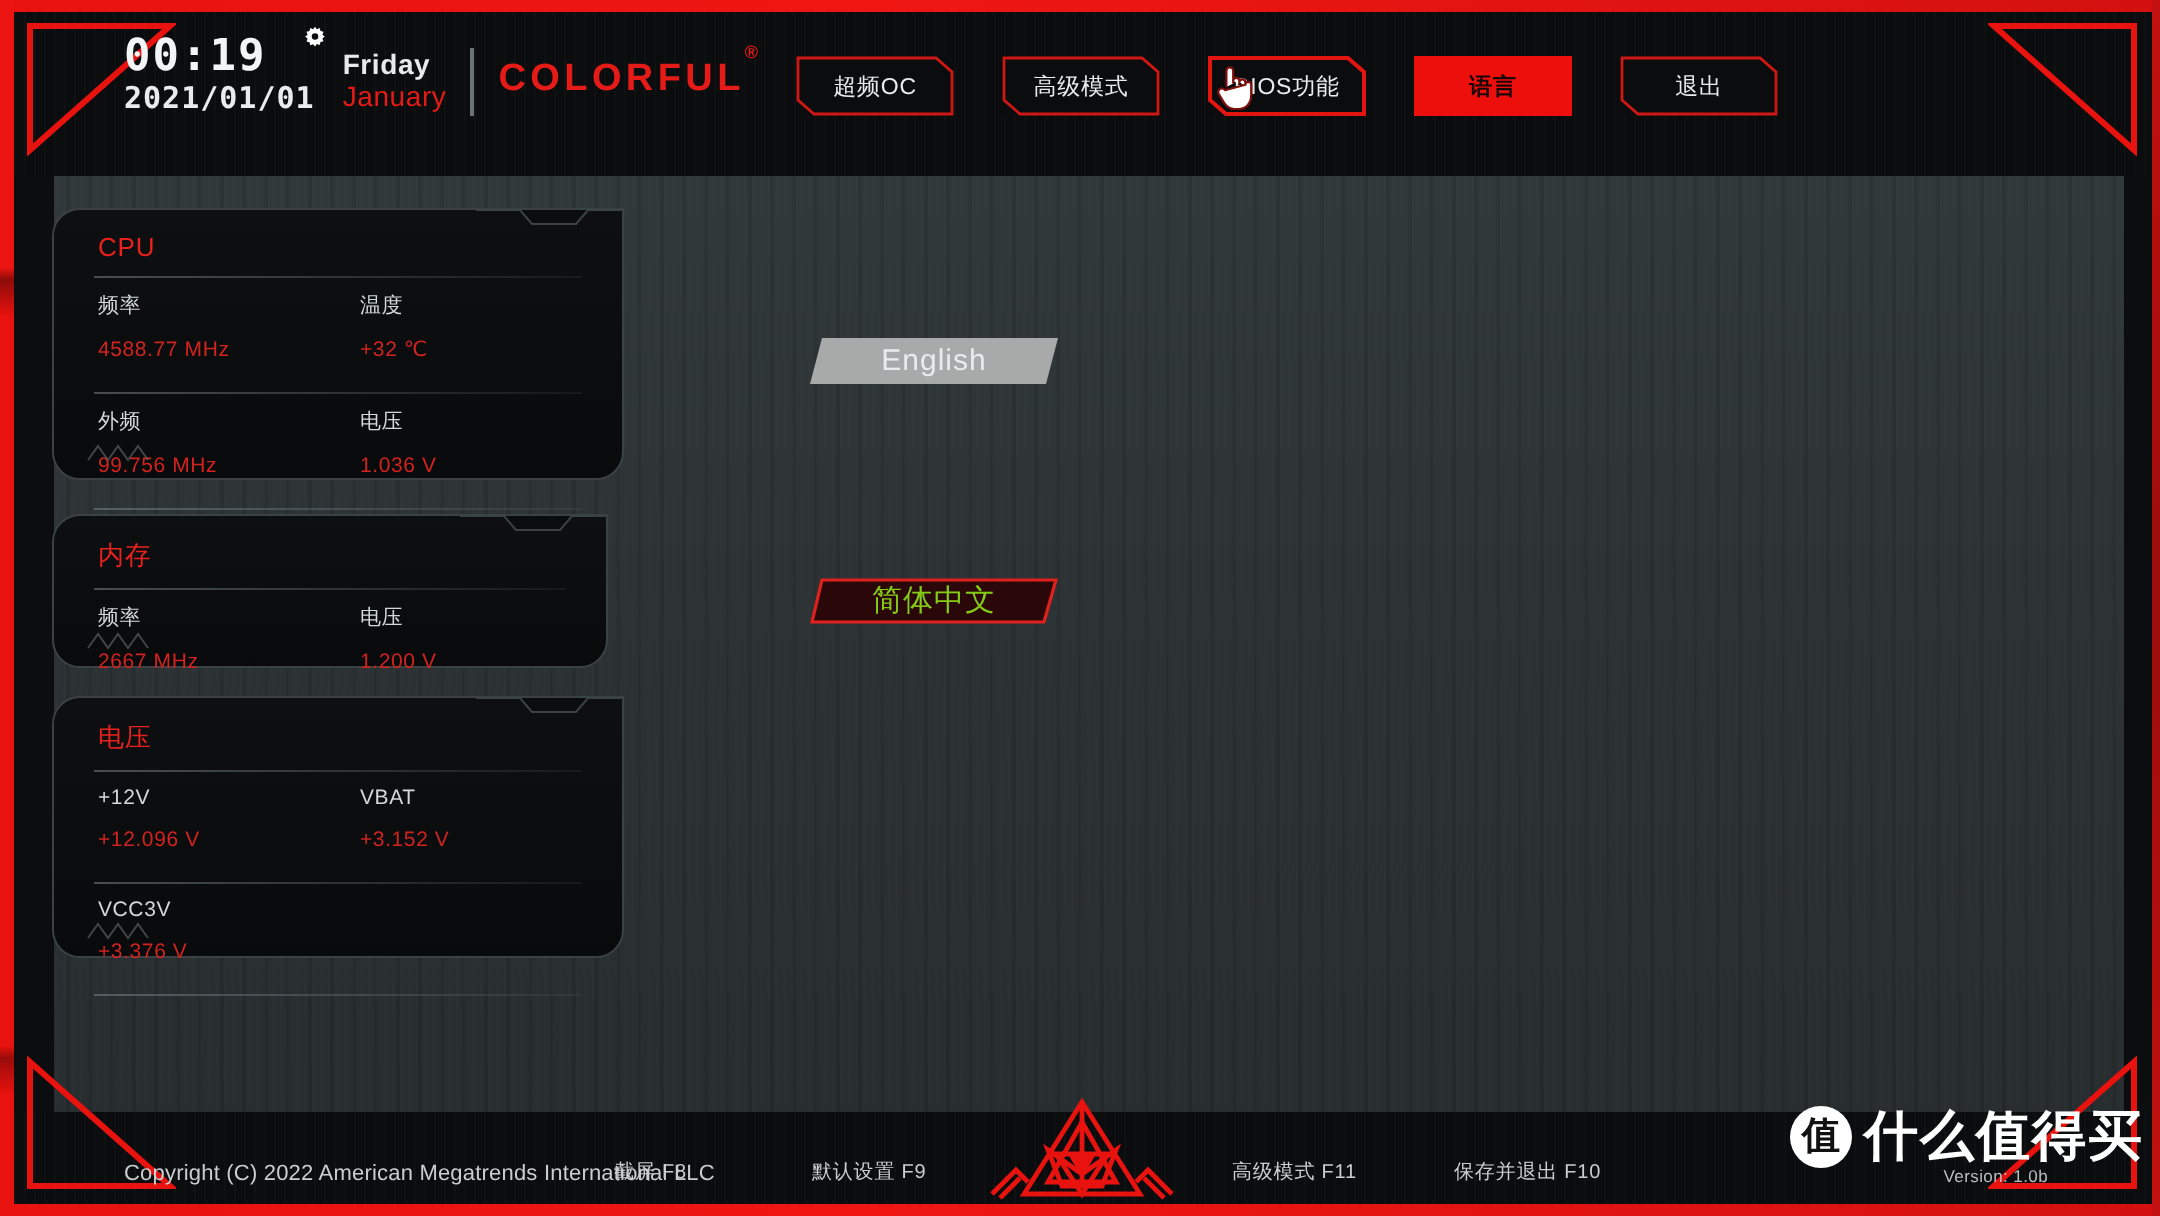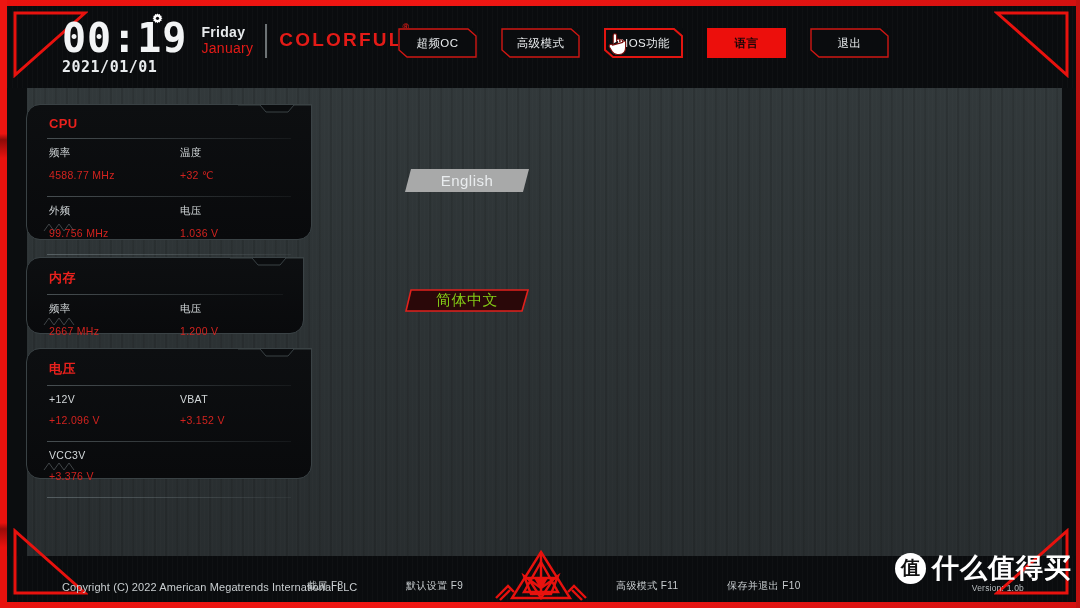--- a/index.html
+++ b/index.html
@@ -80,21 +80,21 @@
   .c-br { bottom: 12px; right: 10px; }
 
   
   .clock-wrap {
     position: absolute; top: 18px; left: 62px;
     display: flex; align-items: flex-start;
   }
   .clock-nums { line-height: 1; }
   .clock-time {
     font-family: "DejaVu Sans Mono", monospace;
-    font-size: 40px; font-weight: 700; color: #f2f4f5;
+    font-size: 22px; font-weight: 700; color: #f2f4f5;
     letter-spacing: 1px;
   }
   .clock-date {
     font-family: "DejaVu Sans Mono", monospace;
     font-size: 15px; font-weight: 700; color: #e9ecee;
     letter-spacing: 0.5px; margin-top: 2px;
   }
   .gear-icon {
     position: absolute; left: 88px; top: -6px;
     color: #ffffff;
@@ -152,21 +152,21 @@
     box-sizing: border-box;
   }
   .panel-cpu  { left: 26px;  top: 104px; width: 286px; height: 136px; border-radius: 14px 0 14px 14px; }
   .panel-mem  { left: 26px;  top: 257px; width: 278px; height: 77px;  border-radius: 14px 0 14px 14px; }
   .panel-volt { left: 26px;  top: 348px; width: 286px; height: 131px; border-radius: 14px 0 14px 14px; }
   .panel-notch {
     position: absolute; top: -1px; right: -1px; height: 13px; width: 74px;
     pointer-events: none;
   }
   .panel-title {
-    font-size: 13px; font-weight: 700; color: #e9211d;
+    font-size: 13px; font-weight: 400; color: #e9211d;
     margin: 11px 0 0 22px; letter-spacing: 0.4px;
   }
   .panel-rule {
     height: 1px; margin: 7px 20px 0 20px;
     background: linear-gradient(90deg, rgba(120,132,136,0.55), rgba(120,132,136,0.10));
   }
   .kv-row { display: flex; padding: 7px 0 0 0; }
   .kv { width: 131px; padding-left: 22px; box-sizing: border-box; }
   .kv-label { font-size: 10.5px; color: #d3d8da; letter-spacing: 0.3px; }
   .kv-value { font-size: 10.5px; color: #d2231f; margin-top: 9px; letter-spacing: 0.3px; }

